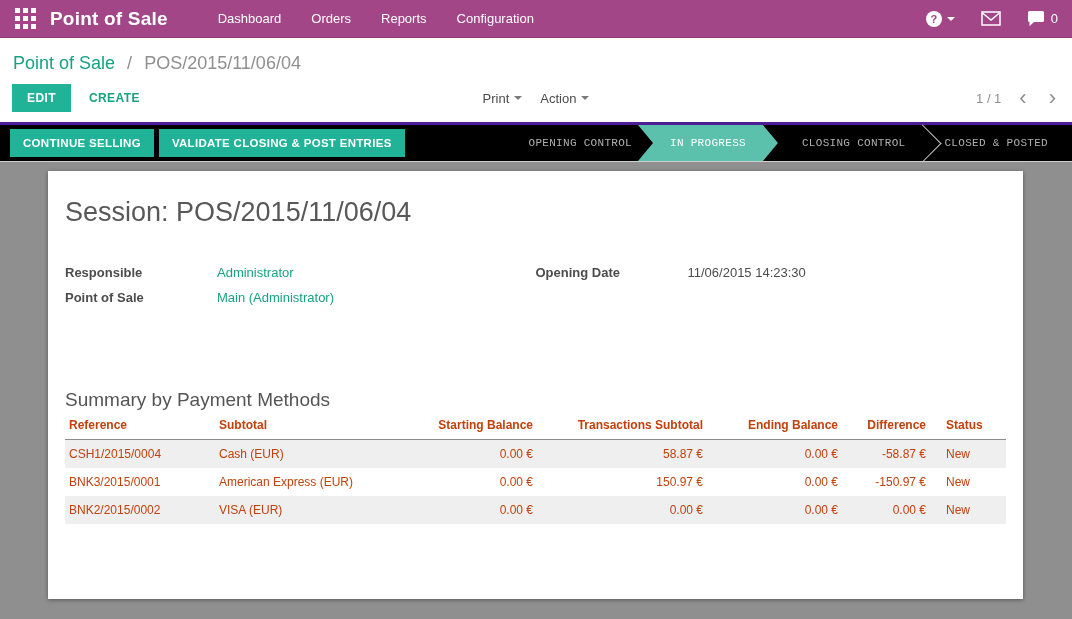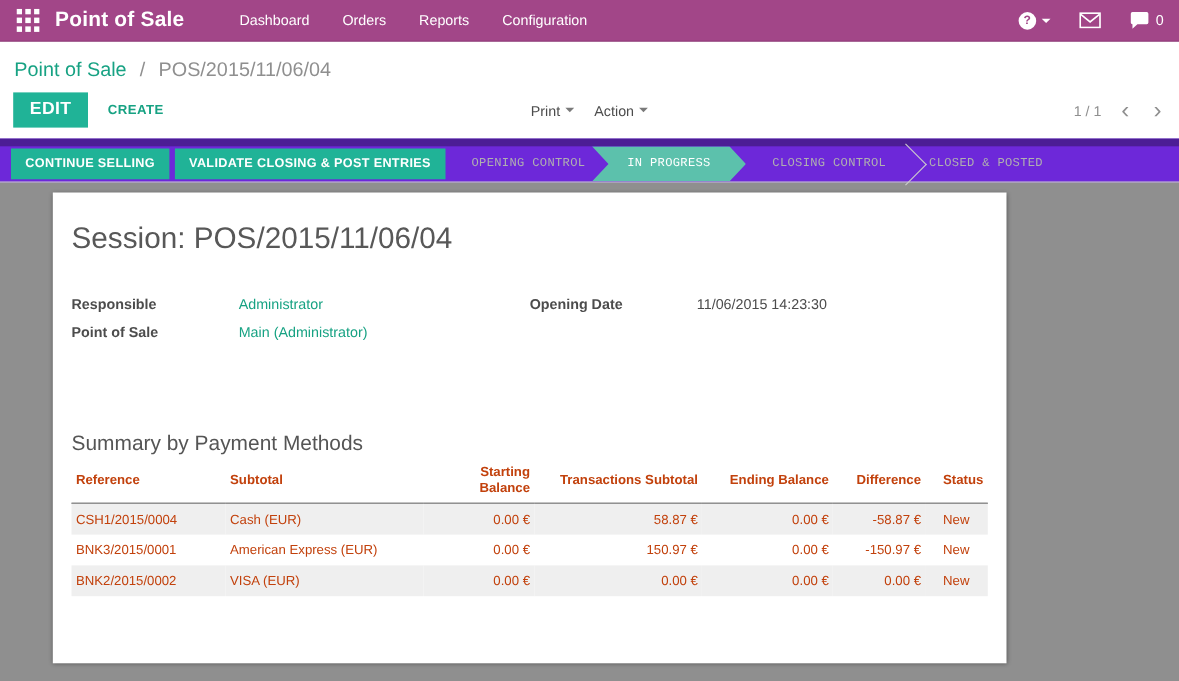--- a/index.html
+++ b/index.html
@@ -25,51 +25,51 @@
 
   
   .breadcrumb-row { padding:15px 12px 4px 13px; font-size:18px; background:#fff; }
   .breadcrumb-row .bc-parent { color:#17A283; cursor:pointer; text-decoration:none; }
   .breadcrumb-row .bc-sep { color:#8f8f8f; margin:0 7px; }
   .breadcrumb-row .bc-current { color:#8f8f8f; }
 
   
   .cp-row { display:flex; align-items:center; padding:6px 12px 10px 12px; background:#fff; }
   .cp-left { flex:1; display:flex; align-items:center; gap:18px; }
-  .btn-primary { background:#20B397; color:#fff; border:none; font-size:16px; font-weight:700;
+  .btn-primary { background:#20B397; color:#fff; border:none; font-size:12px; font-weight:700;
                  letter-spacing:.4px; padding:7px 15px; cursor:pointer;
                  font-family:"Liberation Sans", sans-serif; }
   .link-create { color:#17A283; font-size:12px; font-weight:700; letter-spacing:.4px; cursor:pointer; }
   .cp-center { display:flex; gap:18px; font-size:13px; color:#4c4c4c; }
   .dropdown { display:flex; align-items:center; gap:5px; cursor:pointer; }
   .dropdown .caret { border-top-color:#7a7a7a; }
   .cp-right { flex:1; display:flex; align-items:flex-start; justify-content:flex-end; gap:14px;
               color:#8f8f8f; font-size:13px; }
   .pager-arrow { font-size:22px; line-height:14px; color:#8f8f8f; cursor:pointer; padding:0 4px; }
 
   
-  .statusbar { height:40px; background:#6d28d9; border-top:7px solid #4c1d95; border-bottom:1px solid #cfcfcf;
-               display:flex; align-items:stretch; }
+  .statusbar { height:40px; background:#000000; border-top:3px solid #4c1d95; border-bottom:1px solid #cfcfcf;
+               display:flex; align-items:stretch; justify-content:space-between; }
   .sb-left { display:flex; align-items:center; gap:5px; padding-left:10px; }
   .sb-btn { background:#20B397; color:#fff; border:none; font-size:11.5px; font-weight:700;
             letter-spacing:.3px; padding:8px 13px; cursor:pointer;
             font-family:"Liberation Sans", sans-serif; }
   .sb-steps { display:flex; align-items:stretch; }
   .step { display:flex; align-items:center; padding:0 24px; font-size:11px; color:#b0b0b0;
           letter-spacing:.3px; cursor:pointer; white-space:nowrap;font-family:Liberation Mono, monospace; }
   .step.active { background:#5CC1AC; color:#fff; padding:0 32px;
                  clip-path:polygon(0 0, calc(100% - 15px) 0, 100% 50%, calc(100% - 15px) 100%, 0 100%, 15px 50%);
                  margin-left:-18px; }
   .chev-sep { width:27px; height:27px; border-top:1px solid #ccc; border-right:1px solid #ccc;
               transform:rotate(45deg); align-self:center; margin:0 -16px 0 -20px; }
   .sb-steps .step:last-child { }
 
   
   .content-bg { background:#8F8F8F; height:462px; }
-  .sheet { width:867px; height:428px; background:#fff; margin-left:48px; position:relative; top:9px;
+  .sheet { width:975px; height:428px; background:#fff; margin-left:48px; position:relative; top:9px;
            box-shadow:0 1px 4px rgba(0,0,0,.4); padding:26px 17px 0 17px; overflow:hidden; }
   .sheet h1 { font-size:27px; font-weight:400; color:#585858; }
 
   .fields { display:flex; margin-top:37px; font-size:13px; color:#4c4c4c; }
   .fcol { width:50%; }
   .frow { display:flex; margin-bottom:10px; }
   .frow label { width:152px; font-weight:700; }
   .fval-link { color:#17A283; cursor:pointer; text-decoration:none; }
   .fval { color:#4c4c4c; }
 

